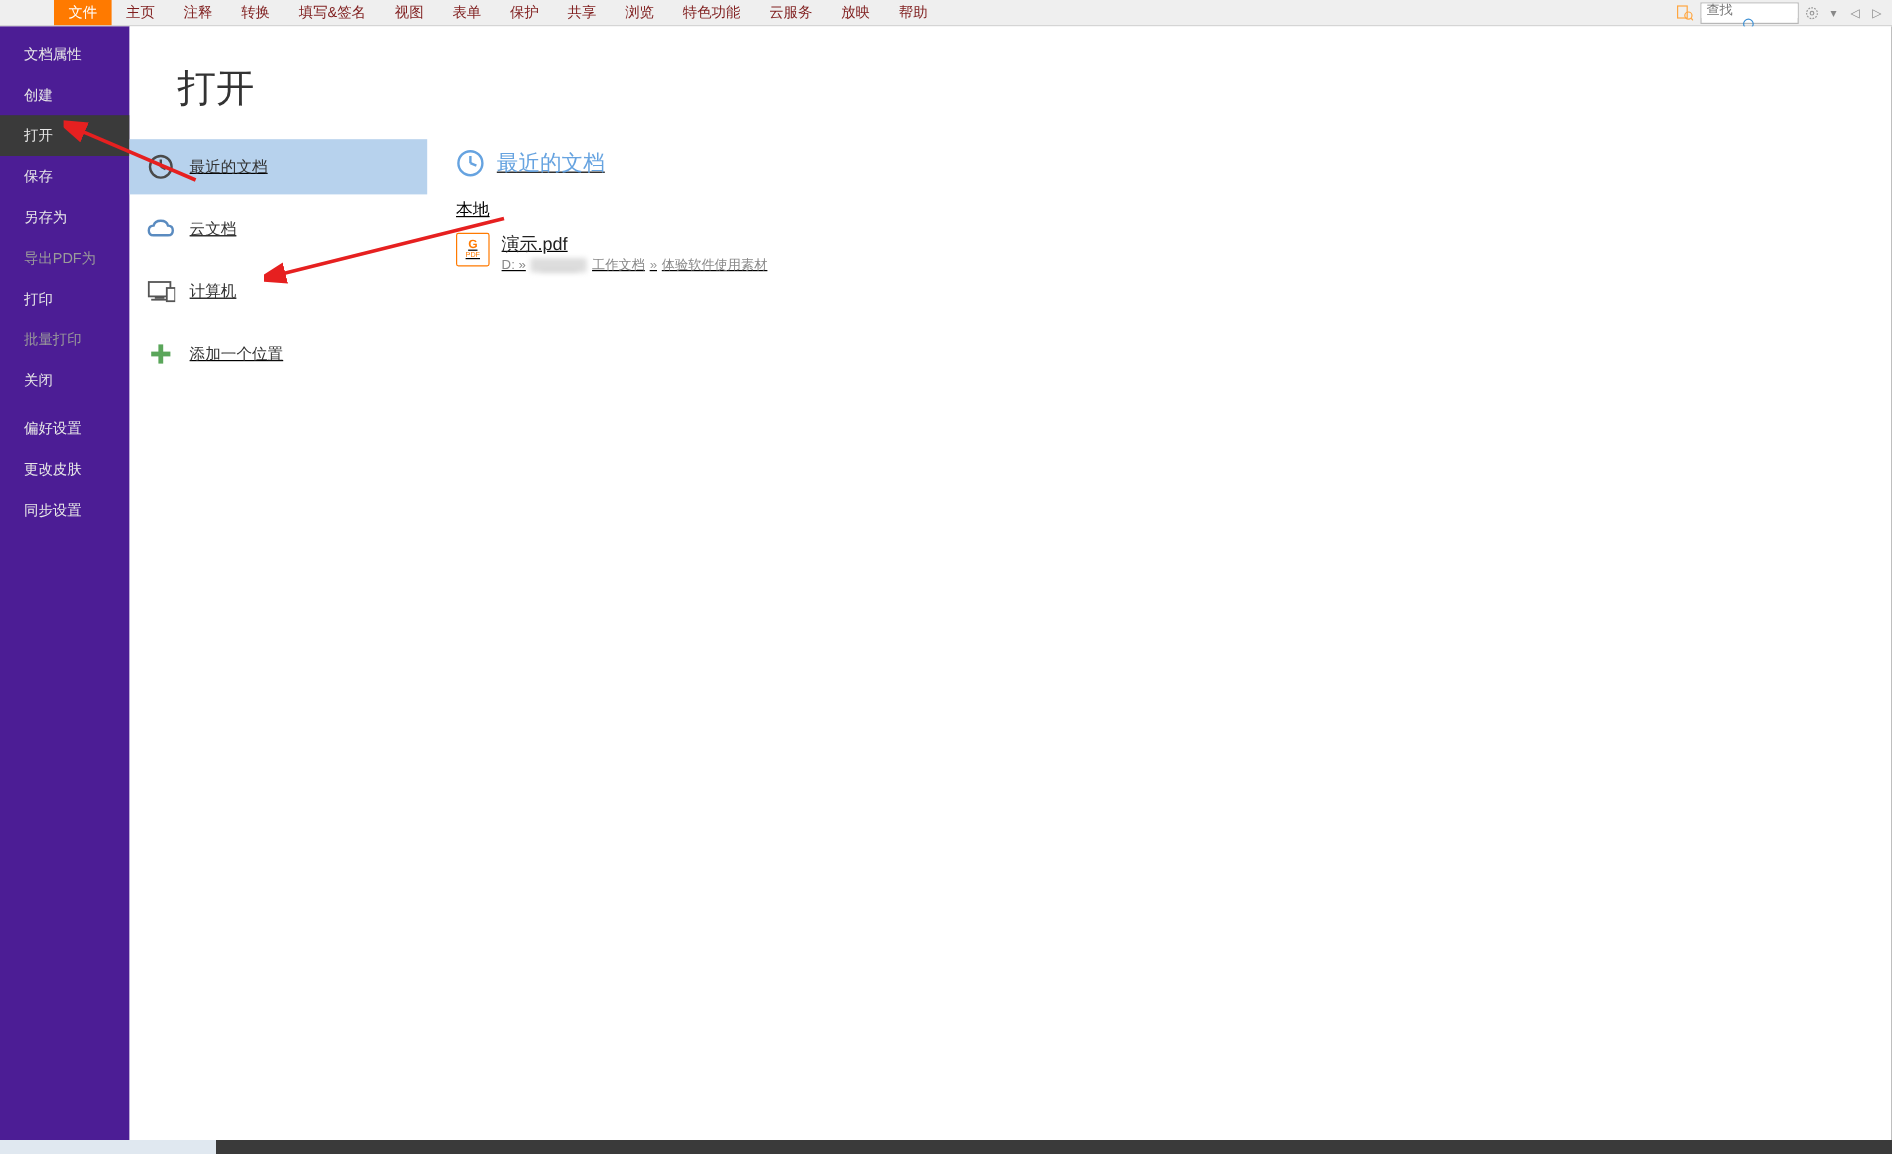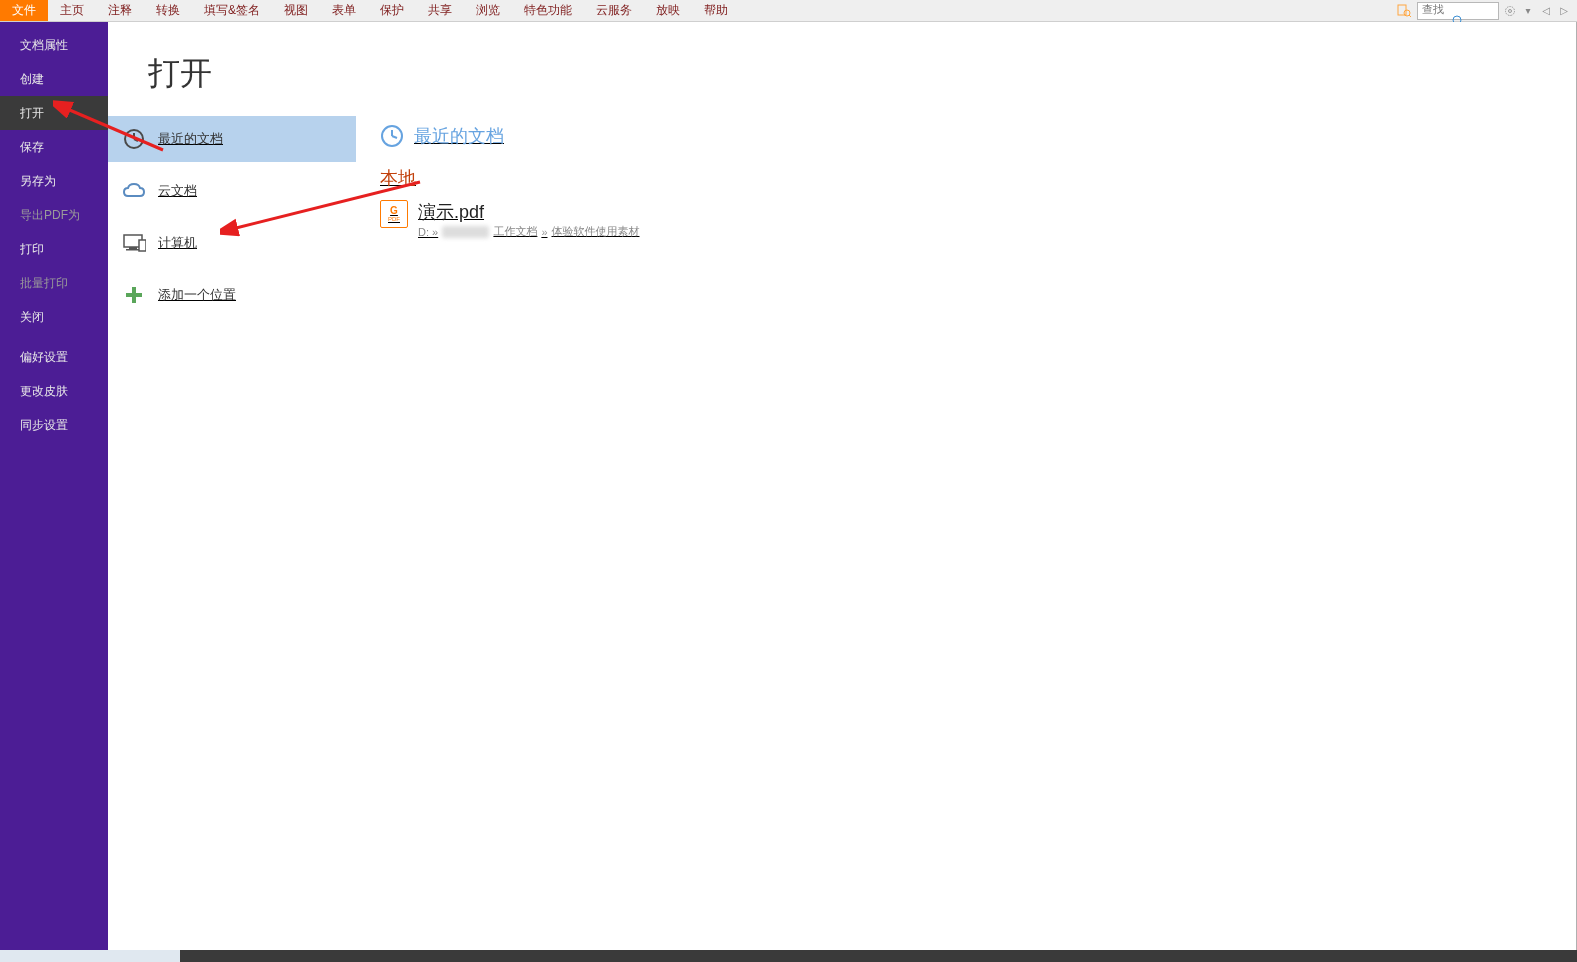--- a/index.html
+++ b/index.html
@@ -1,18 +1,18 @@
 <!DOCTYPE html>
 <html><head>
   <meta charset="utf-8">
   <style>
     * { box-sizing: border-box; margin: 0; padding: 0; font-family: "Microsoft YaHei", "Segoe UI", sans-serif; }
     body { background: #fff; width: 1577px; height: 962px; overflow: hidden; position: relative; }
 
-    .topbar { height: 22px; background: #efefef; border-bottom: 1px solid #cfcfcf; display: flex; align-items: stretch; }
+    .topbar { height: 22px; background: #efefef; border-bottom: 1px solid #cfcfcf; display: flex; align-items: stretch; padding-left: 45px; }
     .tab { padding: 0 12px; font-size: 12px; color: #7f1d1d; display: flex; align-items: center; cursor: pointer; }
     .tab.active { background: #ff7a00; color: #fff; }
     .tab.spacer { flex: 1; cursor: default; }
     .top-right { display: flex; align-items: center; gap: 4px; padding-right: 6px; }
     .search-icon-btn { width: 18px; height: 16px; display: flex; align-items: center; justify-content: center; cursor: pointer; }
     .search-box { display: flex; align-items: center; border: 1px solid #b8b8b8; background: #fff; height: 18px; flex-direction: column; }
     .search-box input { border: none; outline: none; height: 16px; width: 80px; font-size: 11px; padding: 0 4px; color: #888; }
     .search-box .mag { width: 16px; height: 16px; display: flex; align-items: center; justify-content: center; }
     .nav-btn { width: 14px; height: 14px; display: flex; align-items: center; justify-content: center; color: #888; cursor: pointer; font-size: 10px; }
 
@@ -28,27 +28,27 @@
     .main-cols { flex: 1; display: flex; text-decoration: underline; }
 
     .source-col { width: 248px; padding-left: 0; }
     .source-item { height: 46px; display: flex; align-items: center; gap: 12px; padding-left: 14px; cursor: pointer; font-size: 13px; color: #333; margin-bottom: 6px; }
     .source-item.selected { background: #b7d2ed; }
     .source-icon { width: 24px; height: 24px; display: flex; align-items: center; justify-content: center; }
 
     .docs-col { flex: 1; padding: 0 24px; }
     .recent-title { display: flex; align-items: center; gap: 10px; color: #66a3e0; font-size: 18px; padding: 8px 0 18px 0; }
     .recent-title .clock { width: 24px; height: 24px; }
-    .group-label { font-size: 18px; color: #c2410c; padding-bottom: 6px; }
+    .group-label { font-size: 14px; color: #000000; padding-bottom: 6px; }
     .doc-row { display: flex; gap: 10px; padding: 4px 0; cursor: pointer; }
     .doc-icon { width: 28px; height: 28px; border: 1px solid #ff7a00; border-radius: 2px; display: flex; flex-direction: column; align-items: center; justify-content: center; }
     .doc-icon .g { color: #ff7a00; font-size: 10px; font-weight: bold; line-height: 1; }
     .doc-icon .pdf { color: #ff7a00; font-size: 6px; line-height: 1; }
     .doc-info { display: flex; flex-direction: column; }
-    .doc-name { font-size: 18px; color: #222; }
+    .doc-name { font-size: 15px; color: #222; }
     .doc-path { font-size: 11px; color: #888; display: flex; align-items: center; gap: 4px; }
     .path-sep { color: #999; }
     .blurred { filter: blur(2px); background: #ddd; color: transparent; padding: 0 8px; border-radius: 2px; }
 
     .arrow-annotation { position: absolute; pointer-events: none; z-index: 10; }
 
     .taskbar { position: absolute; bottom: 0; left: 0; right: 0; height: 12px; background: #3a3a3a; }
     .taskbar .tb-left { position: absolute; left: 0; width: 180px; height: 100%; background: #e0e8f0; }
 
     svg { display: block; }

